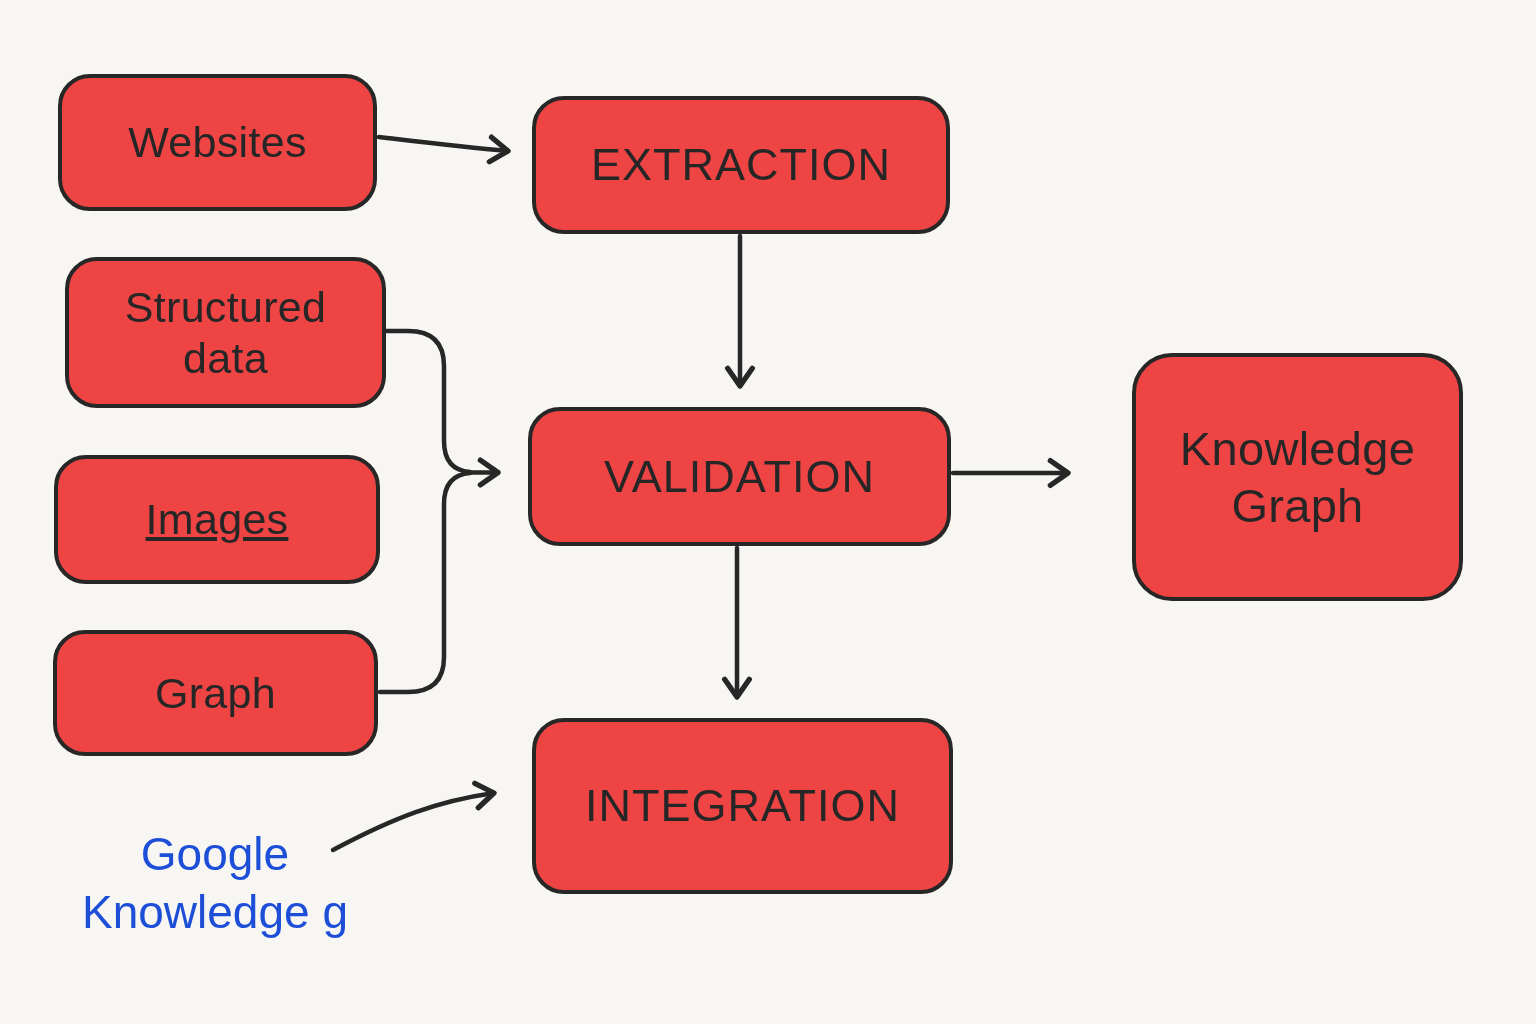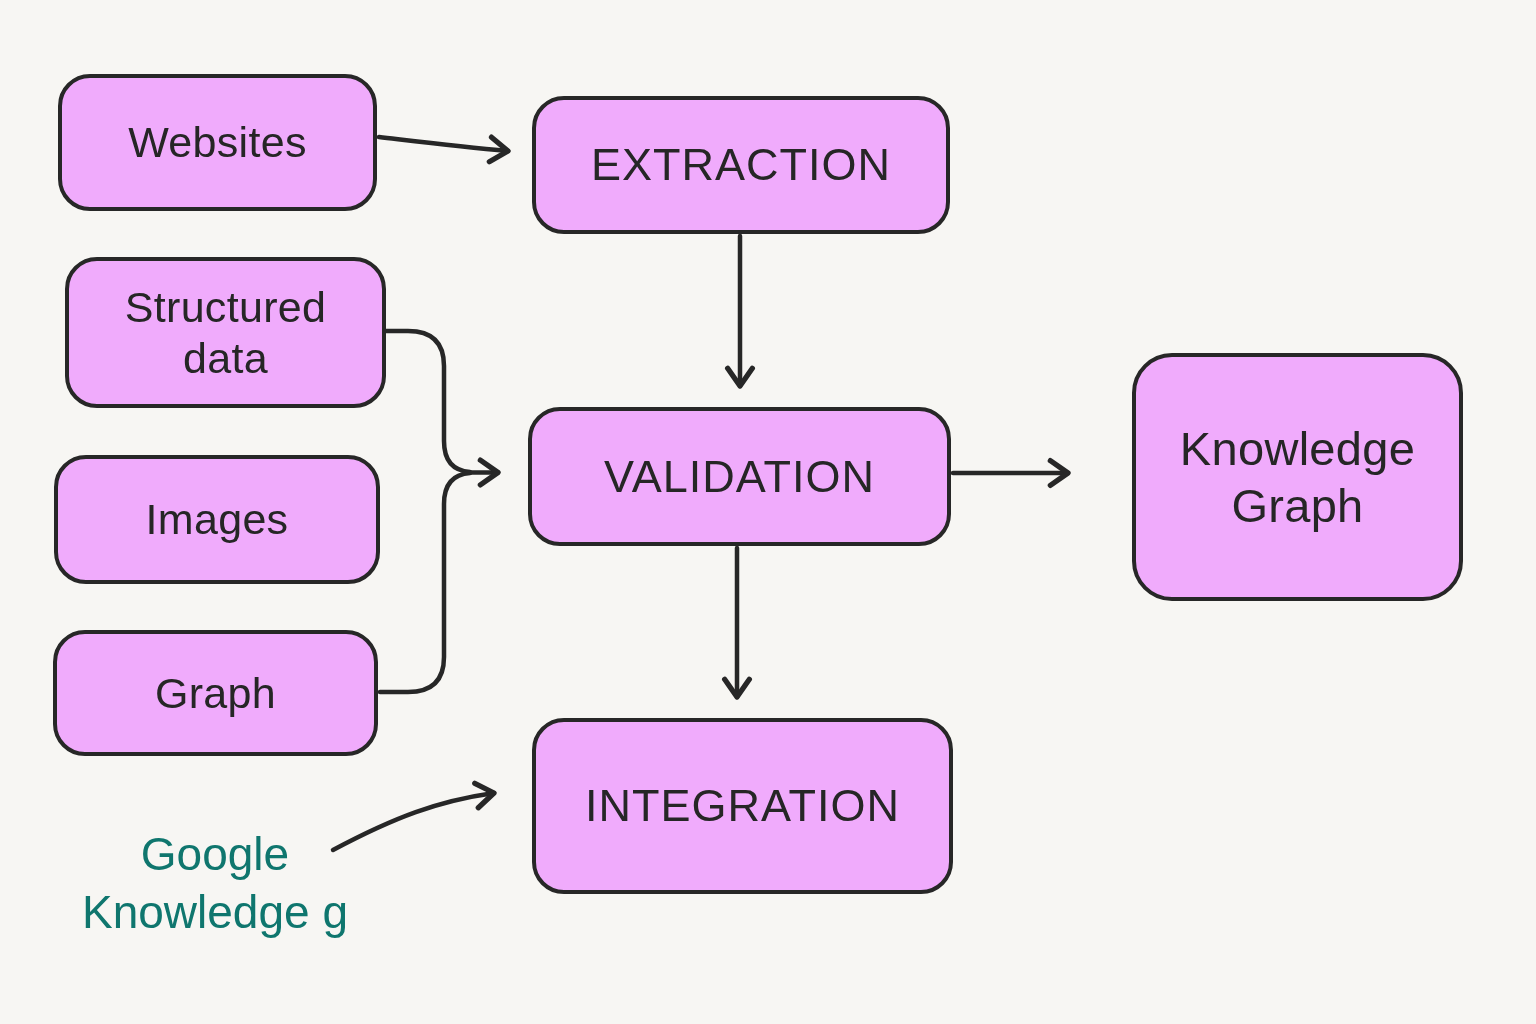--- a/index.html
+++ b/index.html
@@ -16,21 +16,21 @@
   }
   #edge-layer {
     position: absolute;
     left: 0;
     top: 0;
     width: 1536px;
     height: 1024px;
   }
   .node {
     position: absolute;
-    background: #f0abfc;
+    background: #ef4444;
     border: 4.5px solid #272727;
     border-radius: 32px;
     display: flex;
     align-items: center;
     justify-content: center;
     text-align: center;
     color: #262626;
     box-sizing: border-box;
   }
   .node-label {
@@ -38,38 +38,38 @@
     line-height: 1.18;
     letter-spacing: 0.3px;
     padding: 0 28px;
   }
   .process .node-label {
     font-size: 45px;
     letter-spacing: 1px;
   }
   #node-websites      { left: 58px;  top: 74px;  width: 319px; height: 137px; }
   #node-structured    { left: 65px;  top: 257px; width: 321px; height: 151px; }
-  #node-images        { left: 54px;  top: 455px; width: 326px; height: 129px; }
+  #node-images        { left: 54px;  top: 455px; width: 326px; height: 129px; text-decoration: underline; }
   #node-text          { left: 53px;  top: 630px; width: 325px; height: 126px; }
   #node-extraction    { left: 532px; top: 96px;  width: 418px; height: 138px; }
   #node-validation    { left: 528px; top: 407px; width: 423px; height: 139px; }
   #node-integration   { left: 532px; top: 718px; width: 421px; height: 176px; }
   #node-knowledge-graph {
     left: 1098px; top: 353px; width: 331px; height: 248px;
     border-radius: 40px;
     margin-left: 34px;
   }
   #node-knowledge-graph .node-label { font-size: 47px; line-height: 1.22; }
   #label-google-knowledge {
     position: absolute;
     left: 60px;
     top: 826px;
     width: 310px;
     text-align: center;
-    color: #0f766e;
+    color: #1d4ed8;
     font-size: 46px;
     line-height: 1.25;
   }
   #label-google-knowledge span { display: block; }
 </style>
 </head>
 <body>
 
 <svg id="edge-layer" viewBox="0 0 1536 1024" xmlns="http://www.w3.org/2000/svg" aria-hidden="true">
   <defs>

